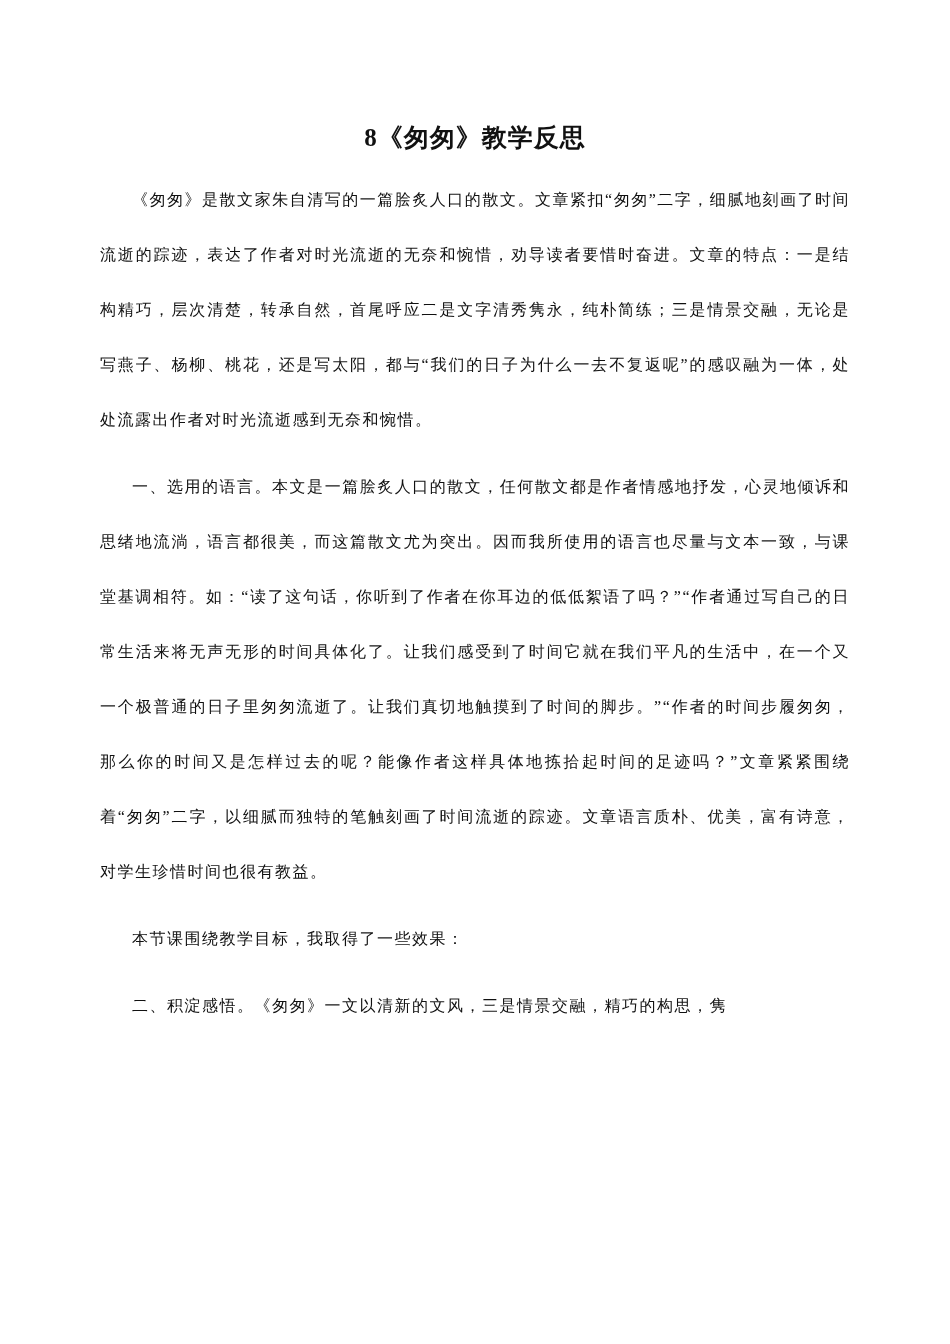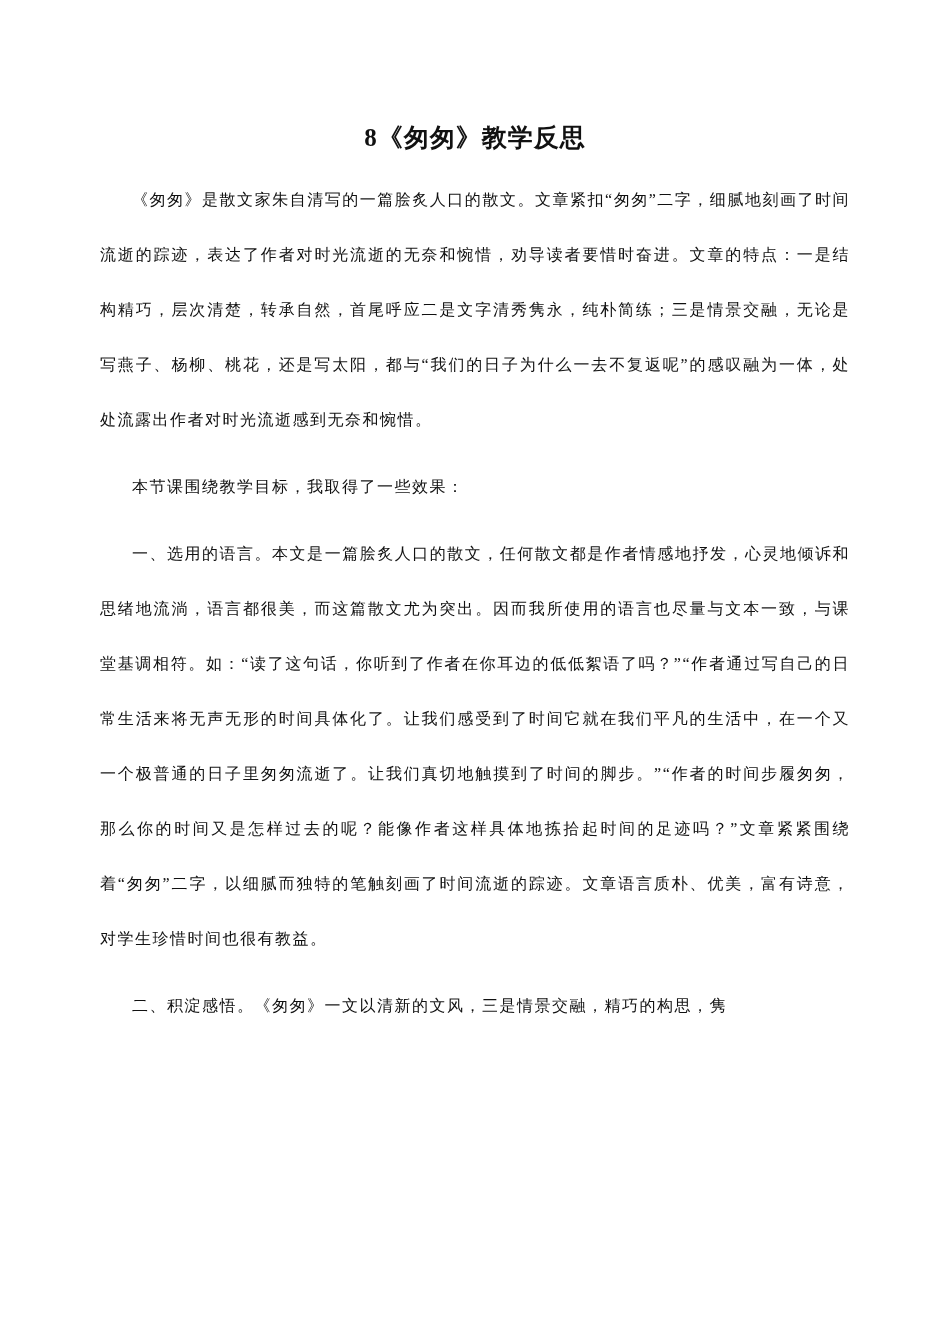--- a/index.html
+++ b/index.html
@@ -40,16 +40,16 @@
     letter-spacing: 1.5px;
     word-break: break-all;
   }
 </style>
 </head>
 <body>
 
 <div class="page">
   <h1 class="doc-title">8《匆匆》教学反思</h1>
   <p class="para">《匆匆》是散文家朱自清写的一篇脍炙人口的散文。文章紧扣“匆匆”二字，细腻地刻画了时间流逝的踪迹，表达了作者对时光流逝的无奈和惋惜，劝导读者要惜时奋进。文章的特点：一是结构精巧，层次清楚，转承自然，首尾呼应二是文字清秀隽永，纯朴简练；三是情景交融，无论是写燕子、杨柳、桃花，还是写太阳，都与“我们的日子为什么一去不复返呢”的感叹融为一体，处处流露出作者对时光流逝感到无奈和惋惜。</p>
+  <p class="para">一、选用的语言。本文是一篇脍炙人口的散文，任何散文都是作者情感地抒发，心灵地倾诉和思绪地流淌，语言都很美，而这篇散文尤为突出。因而我所使用的语言也尽量与文本一致，与课堂基调相符。如：“读了这句话，你听到了作者在你耳边的低低絮语了吗？”“作者通过写自己的日常生活来将无声无形的时间具体化了。让我们感受到了时间它就在我们平凡的生活中，在一个又一个极普通的日子里匆匆流逝了。让我们真切地触摸到了时间的脚步。”“作者的时间步履匆匆，那么你的时间又是怎样过去的呢？能像作者这样具体地拣拾起时间的足迹吗？”文章紧紧围绕着“匆匆”二字，以细腻而独特的笔触刻画了时间流逝的踪迹。文章语言质朴、优美，富有诗意，对学生珍惜时间也很有教益。</p>
   <p class="para">本节课围绕教学目标，我取得了一些效果：</p>
-  <p class="para">一、选用的语言。本文是一篇脍炙人口的散文，任何散文都是作者情感地抒发，心灵地倾诉和思绪地流淌，语言都很美，而这篇散文尤为突出。因而我所使用的语言也尽量与文本一致，与课堂基调相符。如：“读了这句话，你听到了作者在你耳边的低低絮语了吗？”“作者通过写自己的日常生活来将无声无形的时间具体化了。让我们感受到了时间它就在我们平凡的生活中，在一个又一个极普通的日子里匆匆流逝了。让我们真切地触摸到了时间的脚步。”“作者的时间步履匆匆，那么你的时间又是怎样过去的呢？能像作者这样具体地拣拾起时间的足迹吗？”文章紧紧围绕着“匆匆”二字，以细腻而独特的笔触刻画了时间流逝的踪迹。文章语言质朴、优美，富有诗意，对学生珍惜时间也很有教益。</p>
   <p class="para">二、积淀感悟。《匆匆》一文以清新的文风，三是情景交融，精巧的构思，隽</p>
 </div>
 
 </body></html>

